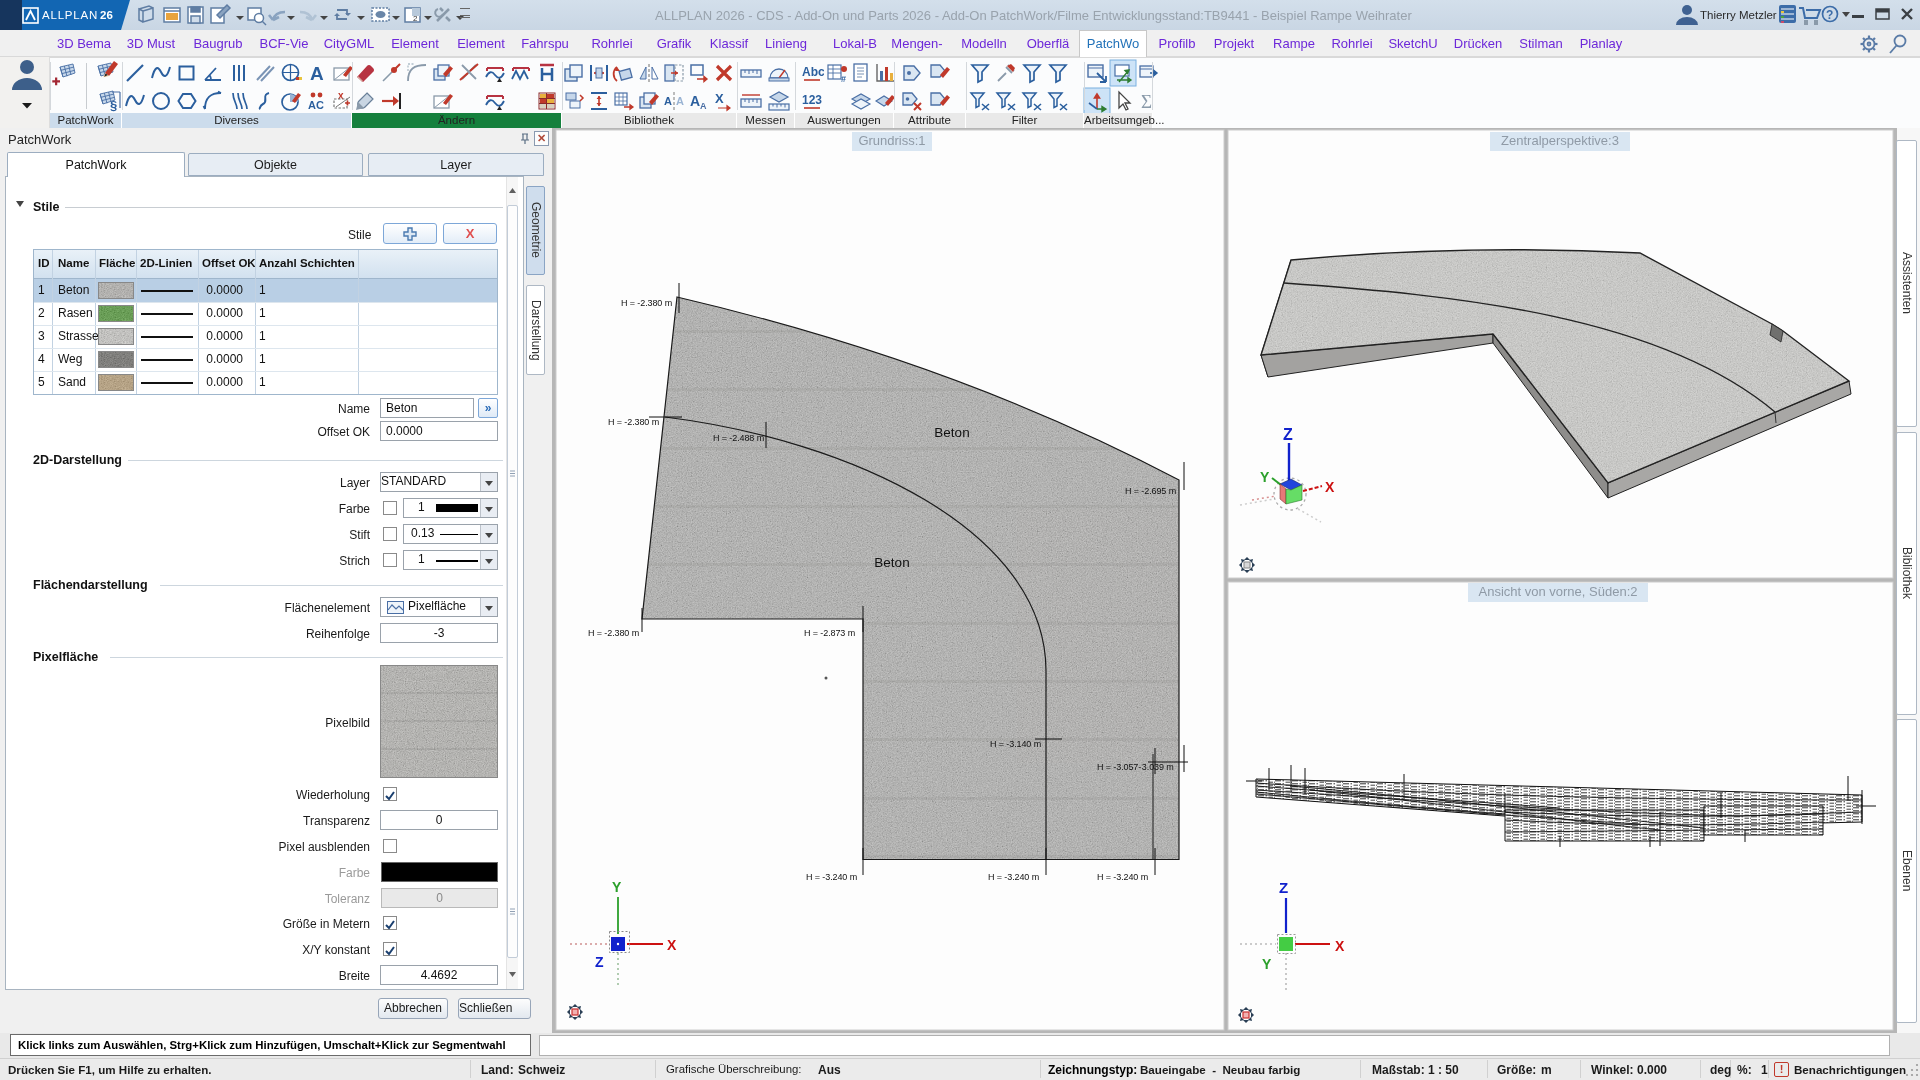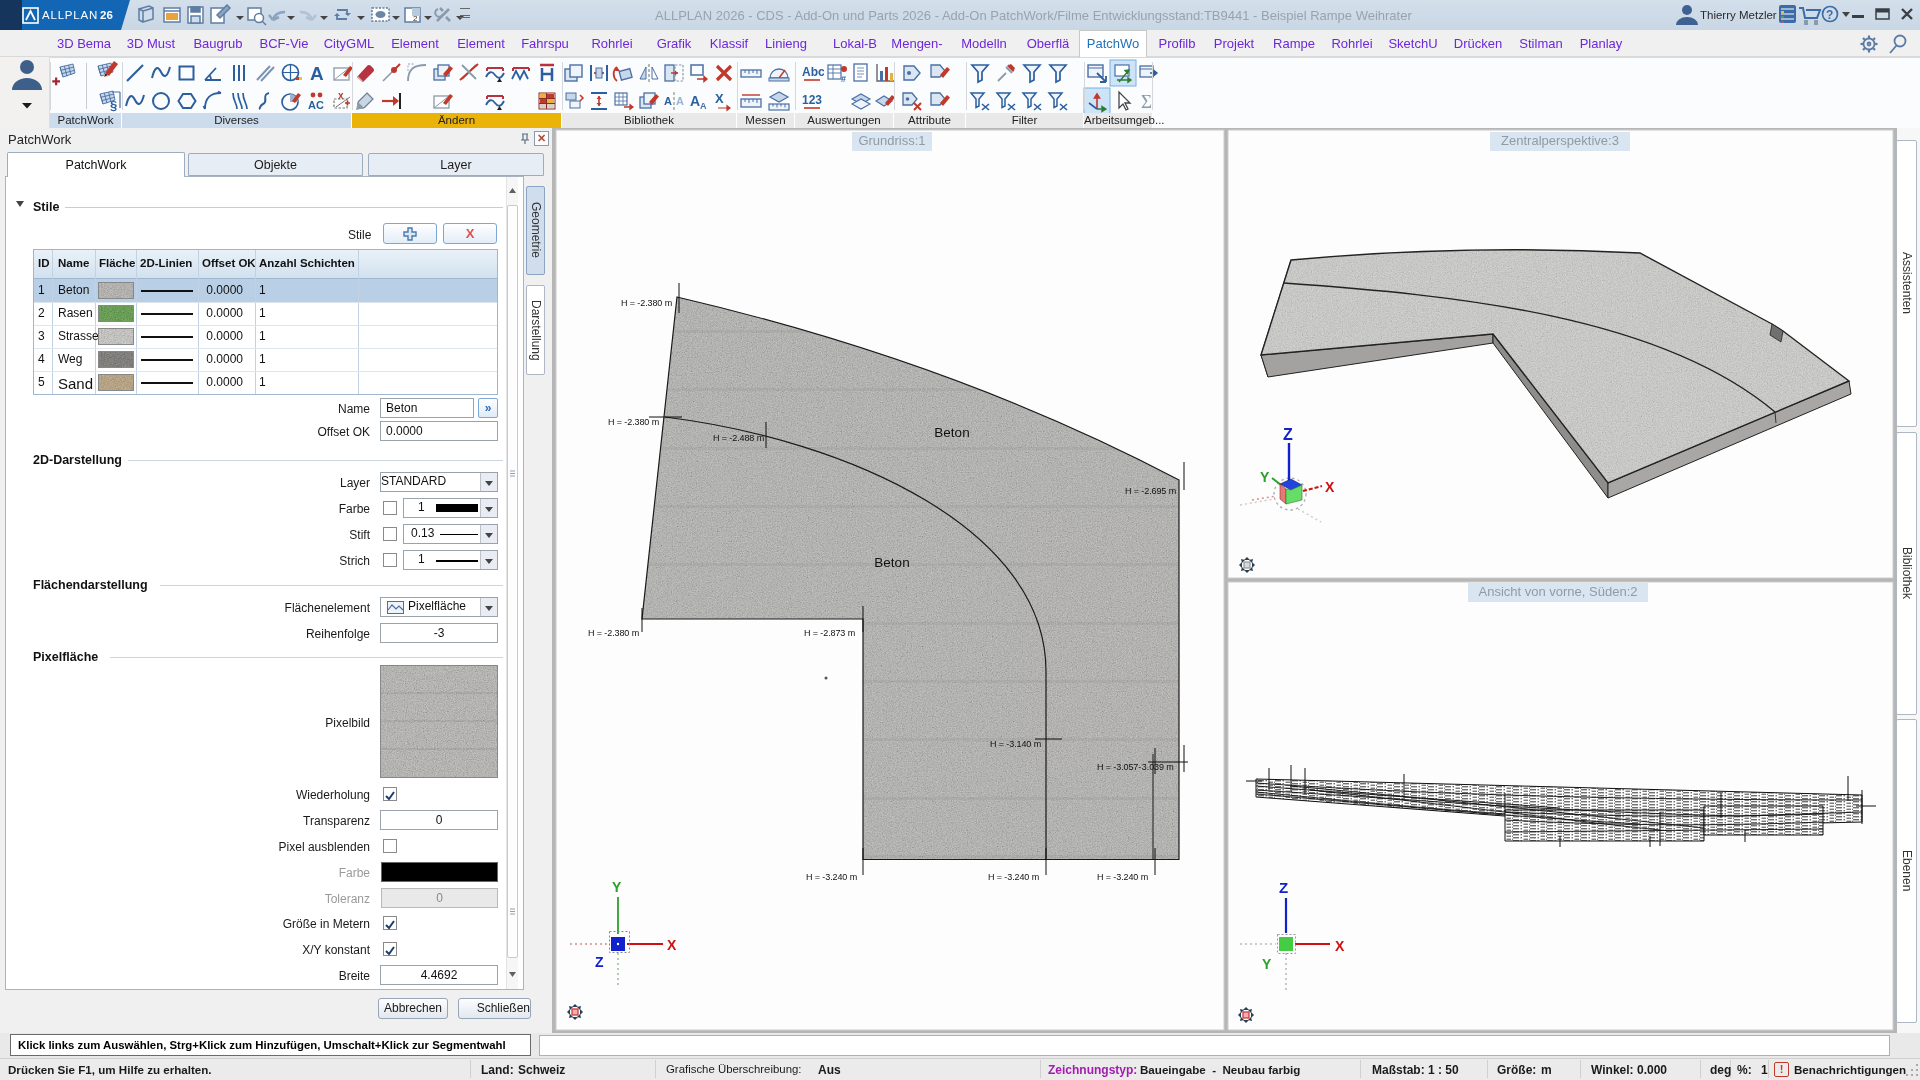--- a/index.html
+++ b/index.html
@@ -548,21 +548,21 @@
 
 <div class="abs" style="left:0;top:57px;width:50px;height:71px;background:#f2f1ef;border-right:1px solid #ddd"></div>
 <svg class="abs" style="left:4px;top:57px" width="46" height="60" viewBox="0 0 46 60">
  <circle cx="23" cy="10" r="7" fill="#3d5f8a"></circle>
     <path d="M8 33 a15 12 0 0 1 30 0 z" fill="#3d5f8a"></path>
  <path d="M18 46 h10 l-5 5.5 z" fill="#1a1a1a"></path>
 </svg>
 <div class="abs" id="glwrap" style="left:0;top:113px;width:1920px;height:15px">
 <div class="glabel" style="left:50px;width:72px;background:#ccdcec;border-right:1px solid #fff">PatchWork</div>
 <div class="glabel" style="left:122px;width:230px;background:#ccdcec;border-right:1px solid #fff">Diverses</div>
-<div class="glabel" style="left:352px;width:210px;background:#eab308;border-right:1px solid #fff">Ändern</div>
+<div class="glabel" style="left:352px;width:210px;background:#15803d;border-right:1px solid #fff">Ändern</div>
 <div class="glabel" style="left:562px;width:175px;background:#e9e9e9;border-right:1px solid #fff">Bibliothek</div>
 <div class="glabel" style="left:737px;width:58px;background:#e9e9e9;border-right:1px solid #fff">Messen</div>
 <div class="glabel" style="left:795px;width:99px;background:#e9e9e9;border-right:1px solid #fff">Auswertungen</div>
 <div class="glabel" style="left:894px;width:72px;background:#e9e9e9;border-right:1px solid #fff">Attribute</div>
 <div class="glabel" style="left:966px;width:118px;background:#e9e9e9;border-right:1px solid #fff">Filter</div>
 <div class="glabel" style="left:1084px;width:69px;background:#e9e9e9;border-right:1px solid #fff">Arbeitsumgeb...</div>
 </div>
 
 <svg width="0" height="0" style="position:absolute">
     <defs>
@@ -662,21 +662,21 @@
 <div class="abs" style="left:38px;top:352px;font-size:12px;color:#111">4</div>
 <div class="abs" style="left:58px;top:352px;font-size:12px;color:#111">Weg</div>
 <div class="abs" style="left:98px;top:351px;width:36px;height:17px;border:1px solid #888;overflow:hidden"><svg width="100%" height="100%">
       <rect width="100%" height="100%" fill="#4a4945"></rect>
       <rect width="100%" height="100%" filter="url(#grain)" opacity="0.38"></rect>
     </svg></div>
 <div class="abs" style="left:141px;top:359px;width:52px;height:1.5px;background:#111"></div>
 <div class="abs" style="left:200px;top:352px;width:43px;text-align:right;font-size:12px;color:#111">0.0000</div>
 <div class="abs" style="left:259px;top:352px;font-size:12px;color:#111">1</div>
 <div class="abs" style="left:38px;top:375px;font-size:12px;color:#111">5</div>
-<div class="abs" style="left:58px;top:375px;font-size:15px;color:#111">Sand</div>
+<div class="abs" style="left:58px;top:375px;font-size:12px;color:#111">Sand</div>
 <div class="abs" style="left:98px;top:374px;width:36px;height:17px;border:1px solid #888;overflow:hidden"><svg width="100%" height="100%">
       <rect width="100%" height="100%" fill="#a4875a"></rect>
       <rect width="100%" height="100%" filter="url(#grain)" opacity="0.35"></rect>
     </svg></div>
 <div class="abs" style="left:141px;top:382px;width:52px;height:1.5px;background:#111"></div>
 <div class="abs" style="left:200px;top:375px;width:43px;text-align:right;font-size:12px;color:#111">0.0000</div>
 <div class="abs" style="left:259px;top:375px;font-size:12px;color:#111">1</div>
 
 <style>
 </style>
@@ -759,21 +759,21 @@
       <path d="M2 6 L5 9 L10 2" fill="none" stroke="#1a3f6f" stroke-width="2"></path>
     </svg></div>
 <div class="lblr" style="left:240px;top:943px;width:130px">X/Y konstant</div>
 <div class="cb" style="left:383px;top:942px"><svg width="12" height="12" viewBox="0 0 12 12">
       <path d="M2 6 L5 9 L10 2" fill="none" stroke="#1a3f6f" stroke-width="2"></path>
     </svg></div>
 <div class="lblr" style="left:240px;top:969px;width:130px">Breite</div>
 <div class="field" style="left:380px;top:965px;width:118px;height:20px;text-align:center;line-height:18px">4.4692</div>
 
 <div class="abs" style="left:378px;top:998px;width:70px;height:21px;background:linear-gradient(#fdfdfd,#e2e8ef);border:1px solid #97a5b8;border-radius:3px;text-align:center;font-size:12px;line-height:19px;color:#1a1a1a">Abbrechen</div>
-<div class="abs" style="left:458px;top:998px;width:73px;height:21px;background:linear-gradient(#fdfdfd,#e2e8ef);border:1px solid #97a5b8;border-radius:3px;text-align:right;font-size:12px;line-height:19px;color:#1a1a1a">Schließen</div>
+<div class="abs" style="left:458px;top:998px;width:73px;height:21px;background:linear-gradient(#fdfdfd,#e2e8ef);border:1px solid #97a5b8;border-radius:3px;text-align:left;font-size:12px;line-height:19px;color:#1a1a1a">Schließen</div>
 <style></style>
 
 <svg class="abs" style="left:552px;top:128px" width="1345" height="905" viewBox="552 128 1345 905">
 <defs>
 <filter id="nz" x="0%" y="0%" width="100%" height="100%">
  <feTurbulence type="fractalNoise" baseFrequency="0.8" numOctaves="3" seed="7"></feTurbulence>
  <feColorMatrix type="matrix" values="0.33 0.33 0.33 0 0 0.33 0.33 0.33 0 0 0.33 0.33 0.33 0 0 0 0 0 0 1"></feColorMatrix>
  <feComponentTransfer>
           <feFuncR type="linear" slope="2" intercept="-0.3"></feFuncR>
           <feFuncG type="linear" slope="2" intercept="-0.3"></feFuncG>
@@ -1000,21 +1000,21 @@
 <div class="abs" style="left:1487px;top:1060px;width:1px;height:18px;background:#d0d0d0"></div>
 <div class="abs" style="left:1580px;top:1060px;width:1px;height:18px;background:#d0d0d0"></div>
 <div class="abs" style="left:1700px;top:1060px;width:1px;height:18px;background:#d0d0d0"></div>
 <div class="abs" style="left:1730px;top:1060px;width:1px;height:18px;background:#d0d0d0"></div>
 <div class="abs" style="left:1768px;top:1060px;width:1px;height:18px;background:#d0d0d0"></div>
 <div class="abs" style="left:8px;top:1063px;font-size:11.6px;font-weight:bold;color:#1a1a1a">Drücken Sie F1, um Hilfe zu erhalten.</div>
 <div class="abs" style="left:481px;top:1063px;font-size:12px;font-weight:bold;color:#1a1a1a">Land:</div>
 <div class="abs" style="left:518px;top:1063px;font-size:12px;font-weight:bold;color:#1a1a1a">Schweiz</div>
 <div class="abs" style="left:666px;top:1063px;font-size:11.4px;font-weight:normal;color:#1a1a1a">Grafische Überschreibung:</div>
 <div class="abs" style="left:818px;top:1063px;font-size:12px;font-weight:bold;color:#1a1a1a">Aus</div>
-<div class="abs" style="left:1048px;top:1063px;font-size:12px;font-weight:bold;color:#a21caf">Zeichnungstyp:</div>
+<div class="abs" style="left:1048px;top:1063px;font-size:12px;font-weight:bold;color:#000000">Zeichnungstyp:</div>
 <div class="abs" style="left:1140px;top:1063px;font-size:11.6px;font-weight:bold;color:#1a1a1a">Baueingabe&nbsp;&nbsp;-&nbsp;&nbsp;Neubau farbig</div>
 <div class="abs" style="left:1372px;top:1063px;font-size:12px;font-weight:bold;color:#1a1a1a">Maßstab:</div>
 <div class="abs" style="left:1428px;top:1063px;font-size:12px;font-weight:bold;color:#1a1a1a">1 : 50</div>
 <div class="abs" style="left:1497px;top:1063px;font-size:12px;font-weight:bold;color:#1a1a1a">Größe:</div>
 <div class="abs" style="left:1541px;top:1063px;font-size:12px;font-weight:bold;color:#1a1a1a">m</div>
 <div class="abs" style="left:1591px;top:1063px;font-size:12px;font-weight:bold;color:#1a1a1a">Winkel:</div>
 <div class="abs" style="left:1637px;top:1063px;font-size:12px;font-weight:bold;color:#1a1a1a">0.000</div>
 <div class="abs" style="left:1710px;top:1063px;font-size:12px;font-weight:bold;color:#1a1a1a">deg</div>
 <div class="abs" style="left:1737px;top:1063px;font-size:12px;font-weight:bold;color:#1a1a1a">%:</div>
 <div class="abs" style="left:1761px;top:1063px;font-size:12px;font-weight:bold;color:#1a1a1a">1</div>

